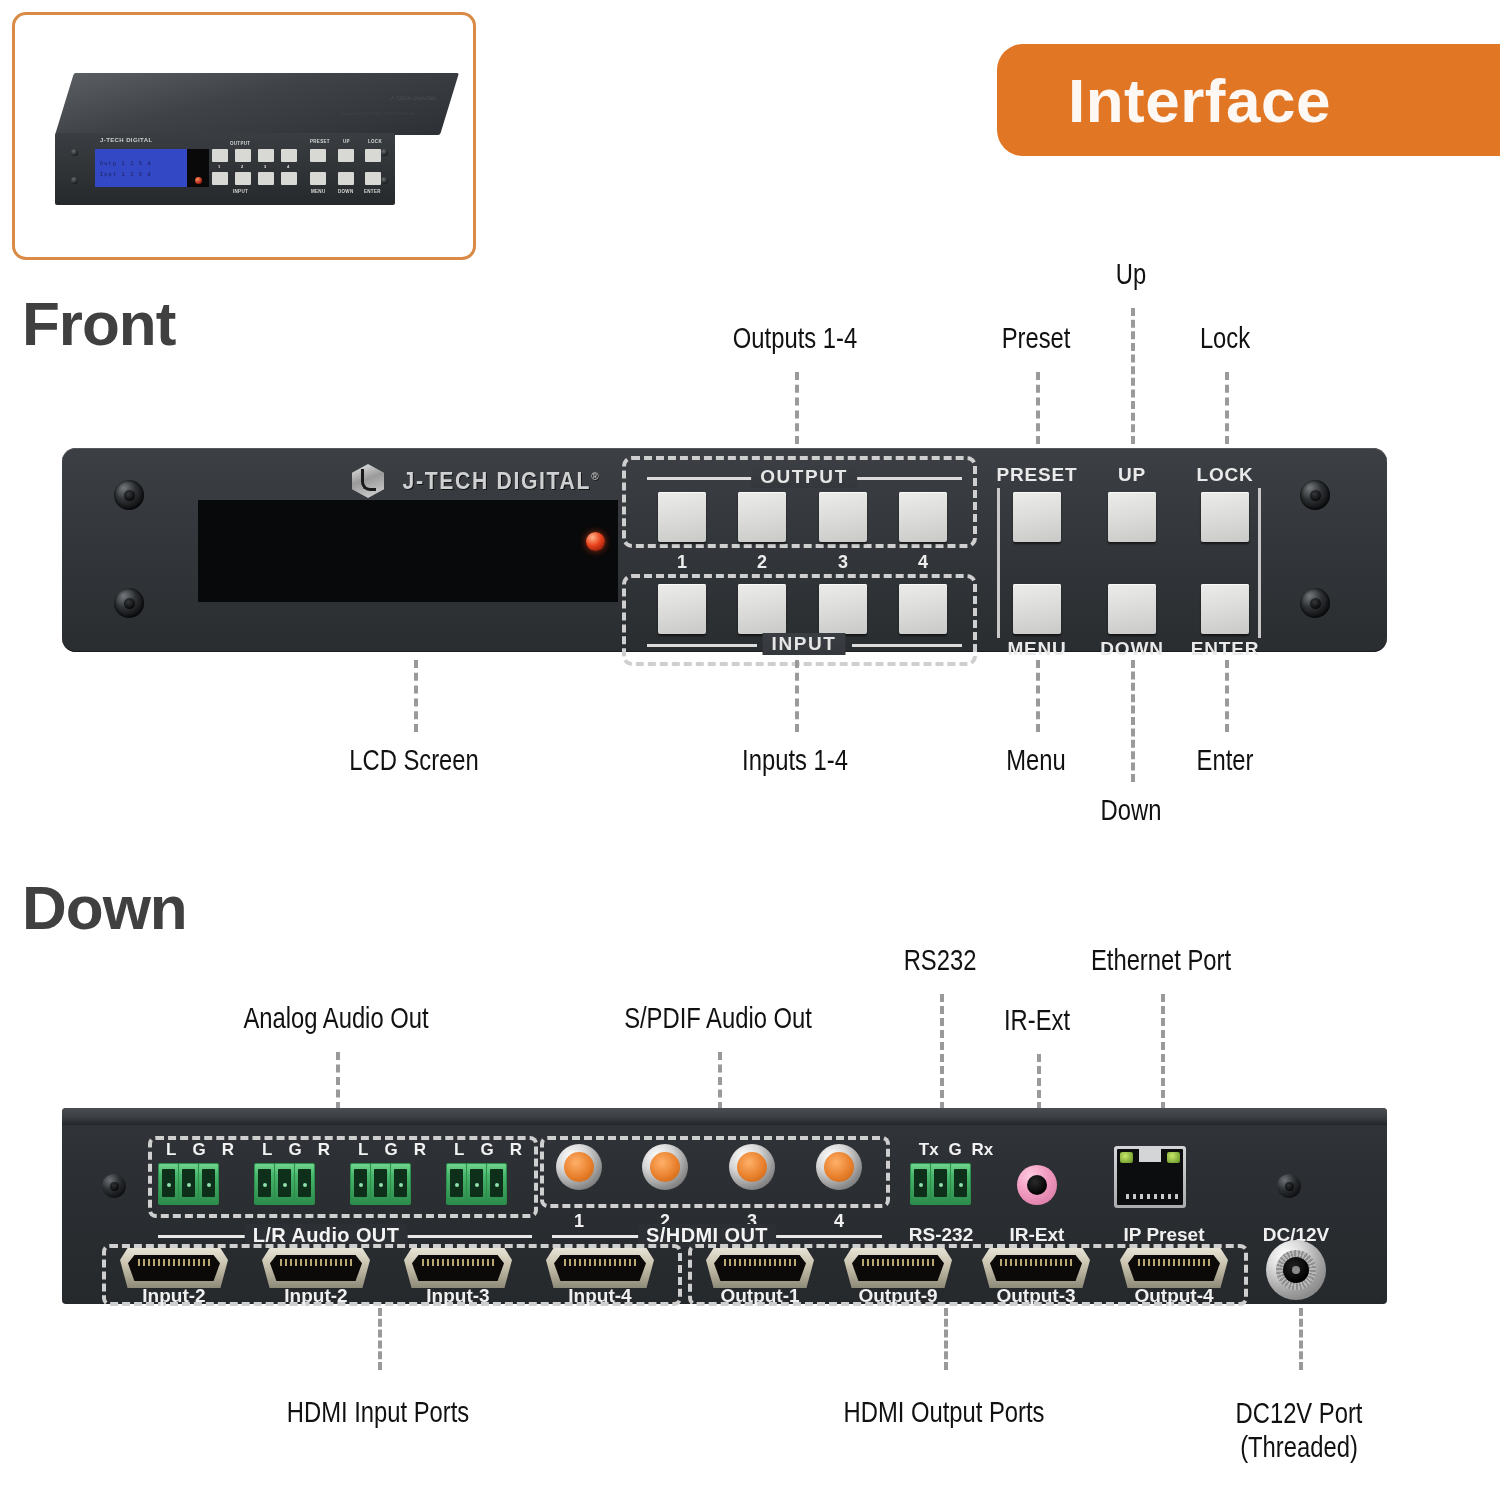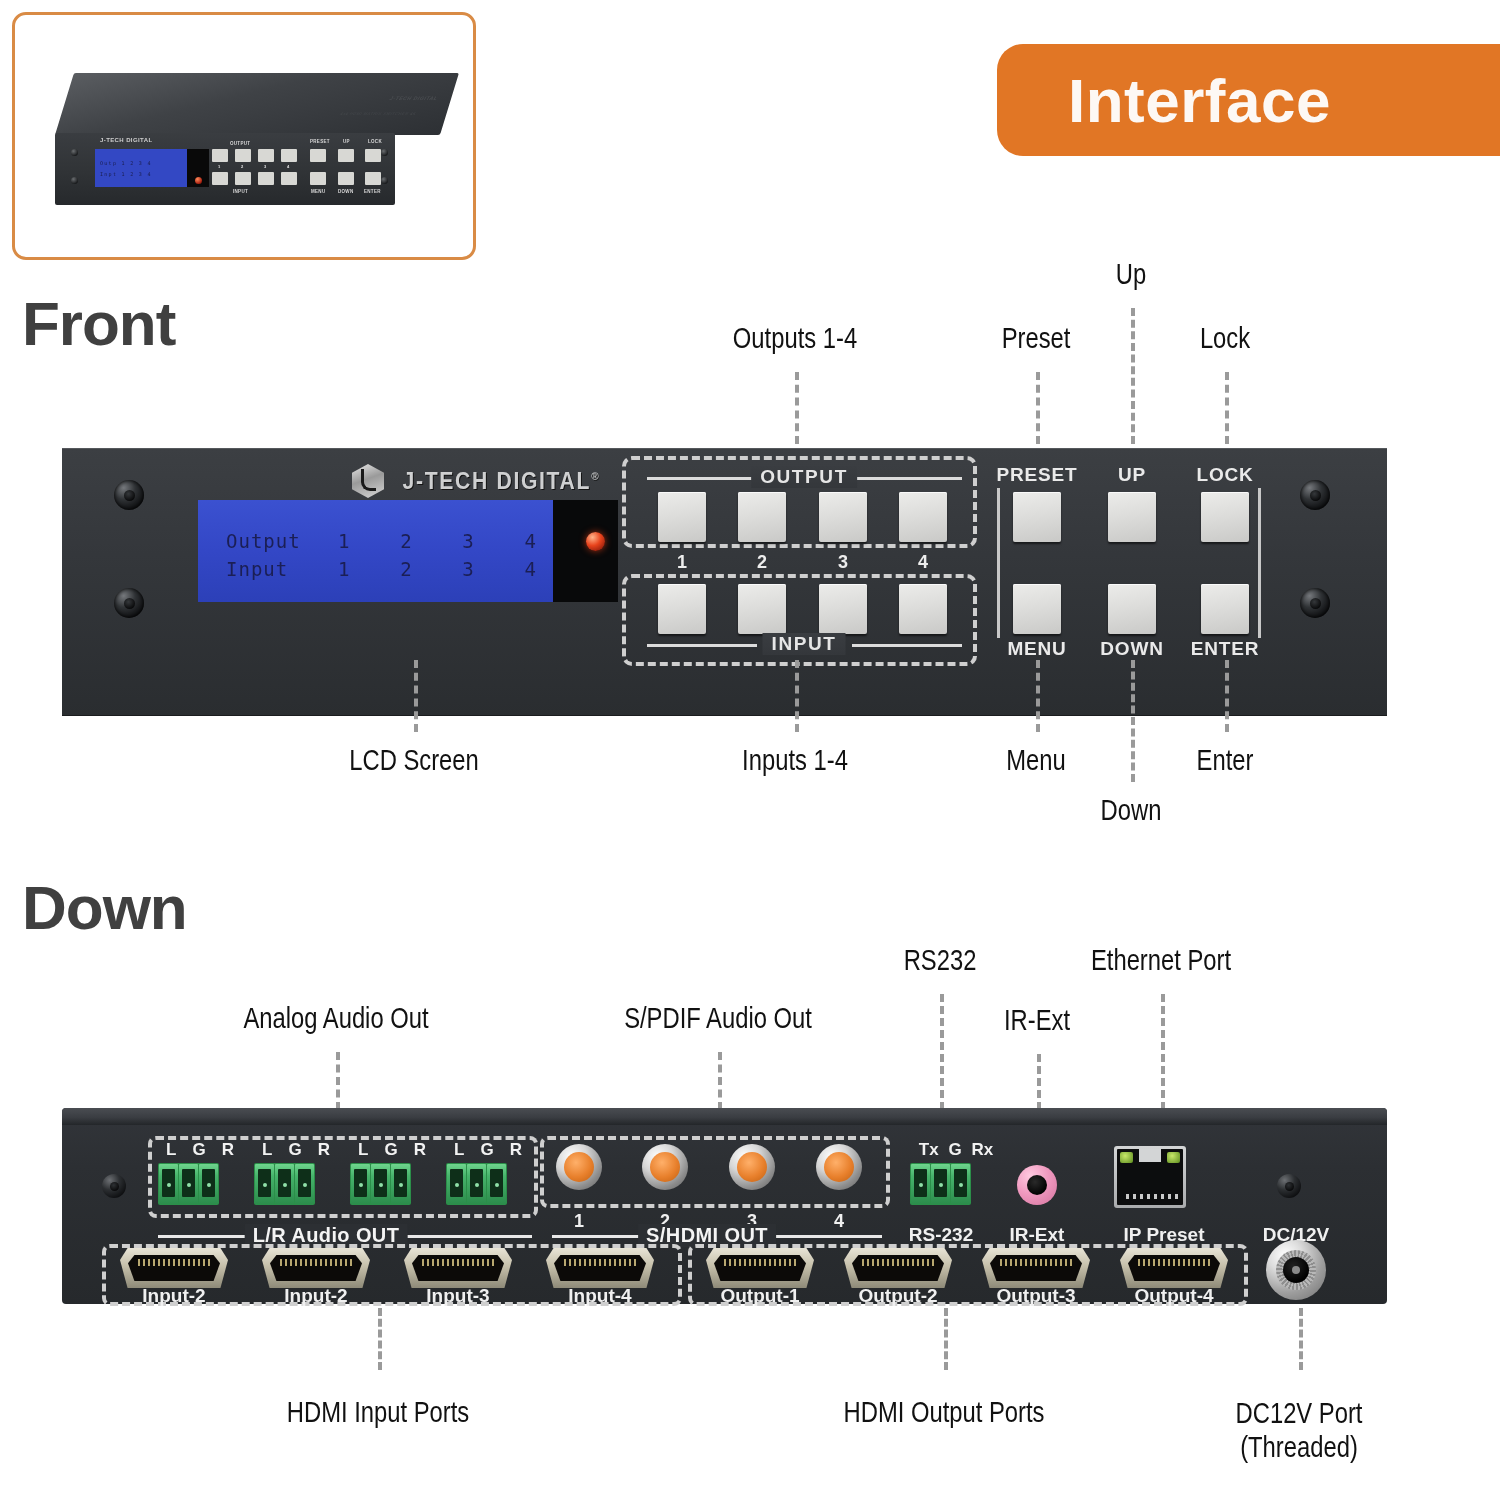--- a/index.html
+++ b/index.html
@@ -104,23 +104,23 @@
   
   .leader {
     position: absolute;
     width: 0; border-left: 4px dashed #9a9a9a;
   }
 
   
   #front-panel {
     position: absolute;
     left: 62px; top: 448px;
-    width: 1325px; height: 268px;
+    width: 1325px; height: 204px;
     background: linear-gradient(180deg, #3c3f43 0%, #34373b 40%, #2a2d30 100%);
-    border-radius: 0;
+    border-radius: 14px;
     box-shadow: inset 0 1px 0 #55585c, inset 0 -1px 0 #1a1c1e;
   }
   .fp-screw {
     position: absolute; width: 30px; height: 30px; border-radius: 50%;
     background: radial-gradient(circle at 32% 26%, #76797d 0%, #303336 38%, #0d0e10 78%);
     box-shadow: inset 0 0 4px #000;
   }
   .fp-screw::after {
     content:''; position:absolute; left:50%; top:50%;
     width:11px; height:11px; margin:-5.5px 0 0 -5.5px; border-radius:50%;
@@ -467,24 +467,20 @@
   <div class="fp-screw" style="left:1238px;top:140px"></div>
 
   <div id="jtech-logo">
     <div id="jtech-mark"></div>
     <div id="jtech-text">
       <span>J-TECH DIGITAL</span><span id="jtech-reg">®</span>
     </div>
   </div>
 
   <div id="lcd-black-bezel"></div>
-  <div id="lcd-screen">
-    <div class="lcd-row" id="lcd-row-output">Output   1    2    3    4</div>
-    <div class="lcd-row" id="lcd-row-input">Input    1    2    3    4</div>
-  </div>
   <div id="power-led"></div>
 
   <div class="dash-box" id="output-box"></div>
   <div class="group-rule" style="left:585px; top:29px; width:110px"></div>
   <div class="group-rule" style="left:790px; top:29px; width:110px"></div>
   <div class="group-label" style="left:742px; top:18px">OUTPUT</div>
 
   <div class="panel-btn" style="left:596px; top:44px"></div>
   <div class="panel-btn" style="left:676px; top:44px"></div>
   <div class="panel-btn" style="left:757px; top:44px"></div>
@@ -710,21 +706,21 @@
         <div class="hdmi-pins"></div>
       </div>
     </div>
   <div class="hdmi" style="left:1058px; top:140px">
       <div class="hdmi-inner">
         <div class="hdmi-pins"></div>
       </div>
     </div>
 
   <div class="port-label" style="left:698px;  top:177px">Output-1</div>
-  <div class="port-label" style="left:836px;  top:177px">Output-2</div>
+  <div class="port-label" style="left:836px;  top:177px">Output-9</div>
   <div class="port-label" style="left:974px;  top:177px">Output-3</div>
   <div class="port-label" style="left:1112px; top:177px">Output-4</div>
 </div>
 
 <div class="leader" style="left:378px; top:1308px; height:62px"></div>
 <div class="anno c" style="left:378px; top:1396px">HDMI Input Ports</div>
 
 <div class="leader" style="left:944px; top:1308px; height:62px"></div>
 <div class="anno c" style="left:944px; top:1396px">HDMI Output Ports</div>
 

